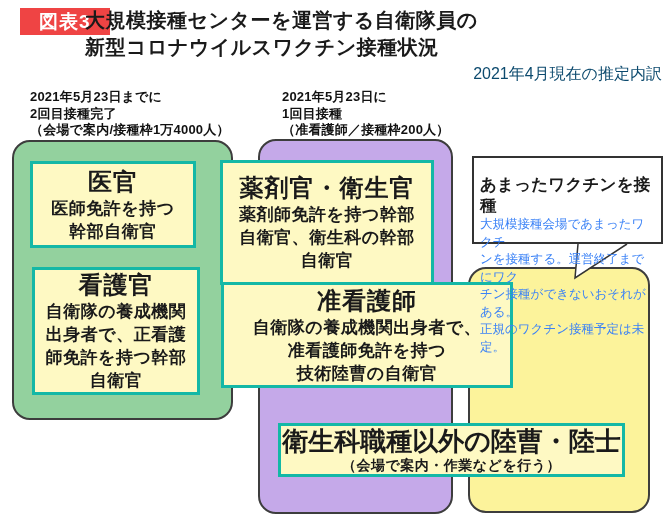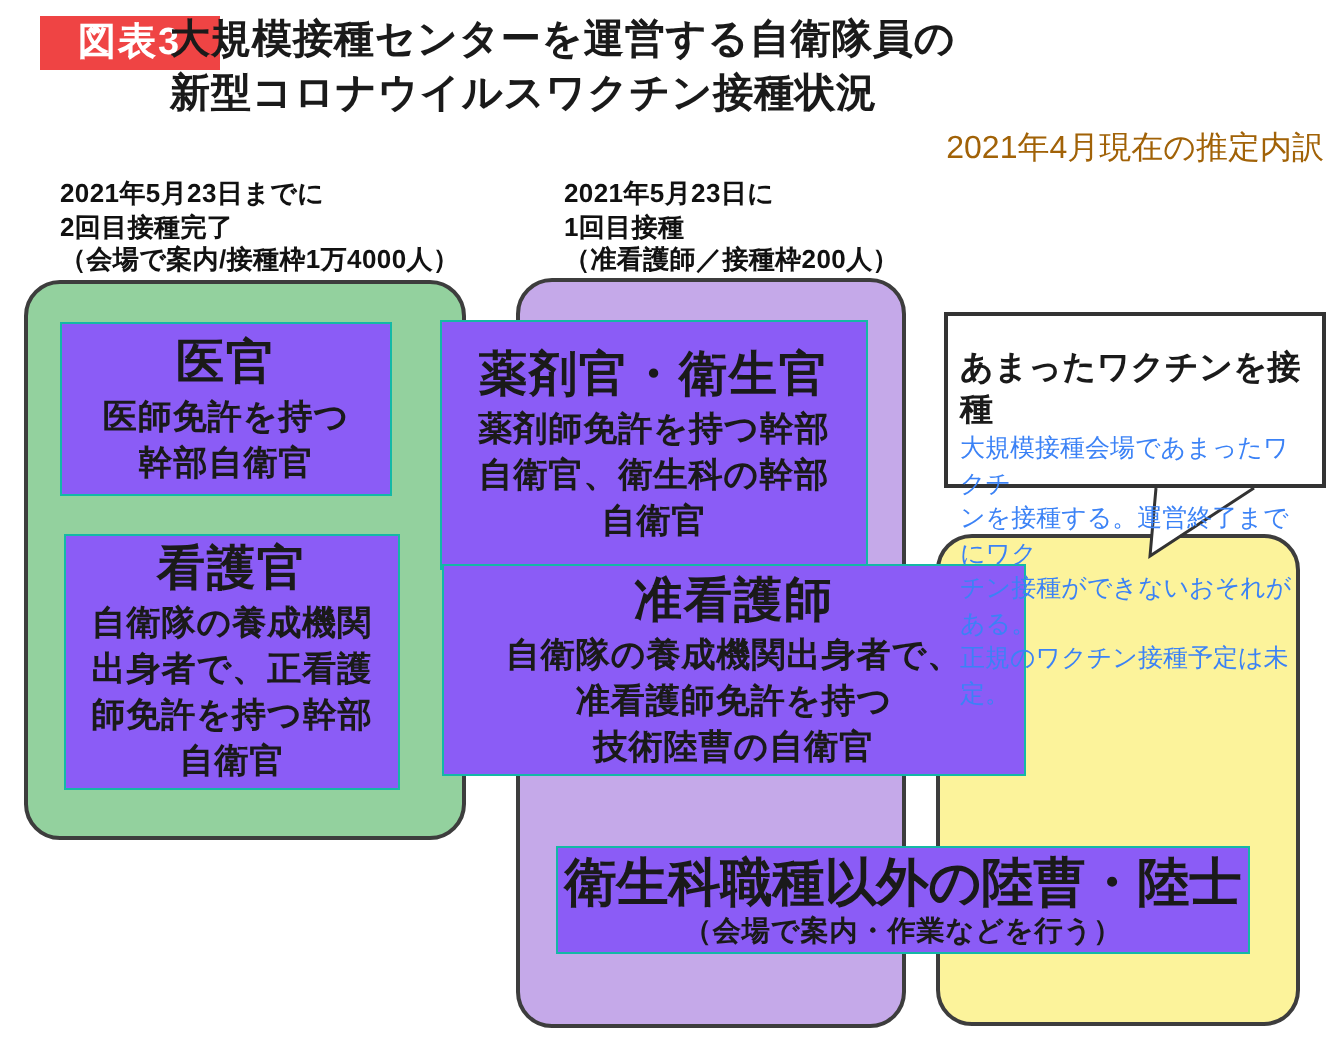--- a/index.html
+++ b/index.html
@@ -10,37 +10,37 @@
   
   .badge{
     position:absolute;left:20px;top:8px;background:#ef4444;color:#fff;
     font-size:19px;font-weight:bold;padding:2px 19px;letter-spacing:1px;line-height:23px;
   }
   .title{
     position:absolute;left:85px;top:7px;font-size:20px;font-weight:bold;
     line-height:27px;white-space:pre-line;letter-spacing:.5px;
   }
   .date-note{
-    position:absolute;right:8px;top:64px;font-size:16px;color:#a16207;font-weight:500;
+    position:absolute;right:8px;top:64px;font-size:16px;color:#0c4a6e;font-weight:500;
   }
   
   .col-label{
     position:absolute;top:89px;font-size:13px;font-weight:600;line-height:16.5px;
     white-space:pre-line;color:#111;letter-spacing:.2px;
   }
   .col-label.c1{left:30px;}
   .col-label.c2{left:282px;}
   
   .rect{position:absolute;border:2px solid #3d3d3d;border-radius:18px;box-sizing:border-box;z-index:1;}
   .rect.green {left:12px; top:140px;width:221px;height:280px;background:#93d19e;}
   .rect.purple{left:258px;top:139px;width:195px;height:375px;background:#c5a9e9;}
   .rect.yellow{left:468px;top:267px;width:182px;height:246px;background:#fcf39b;}
   
   .wbox{
-    position:absolute;background:#8b5cf6;border:1px solid #14b8a6;box-sizing:border-box;
+    position:absolute;background:#fef9c3;border:3px solid #14b8a6;box-sizing:border-box;
     display:flex;flex-direction:column;justify-content:center;align-items:center;
     text-align:center;z-index:3;
   }
   .wtitle{font-size:24px;font-weight:bold;line-height:30px;letter-spacing:1px;}
   .wbody{font-size:17px;font-weight:bold;line-height:23px;white-space:pre-line;letter-spacing:.5px;}
   .b-medical  {left:30px; top:161px;width:166px;height:87px;}
   .b-nursing  {left:32px; top:267px;width:168px;height:128px;}
   .b-pharma   {left:220px;top:160px;width:214px;height:125px;}
   .b-assistant{left:221px;top:282px;width:292px;height:106px;}
   .b-other    {left:278px;top:423px;width:347px;height:54px;}

